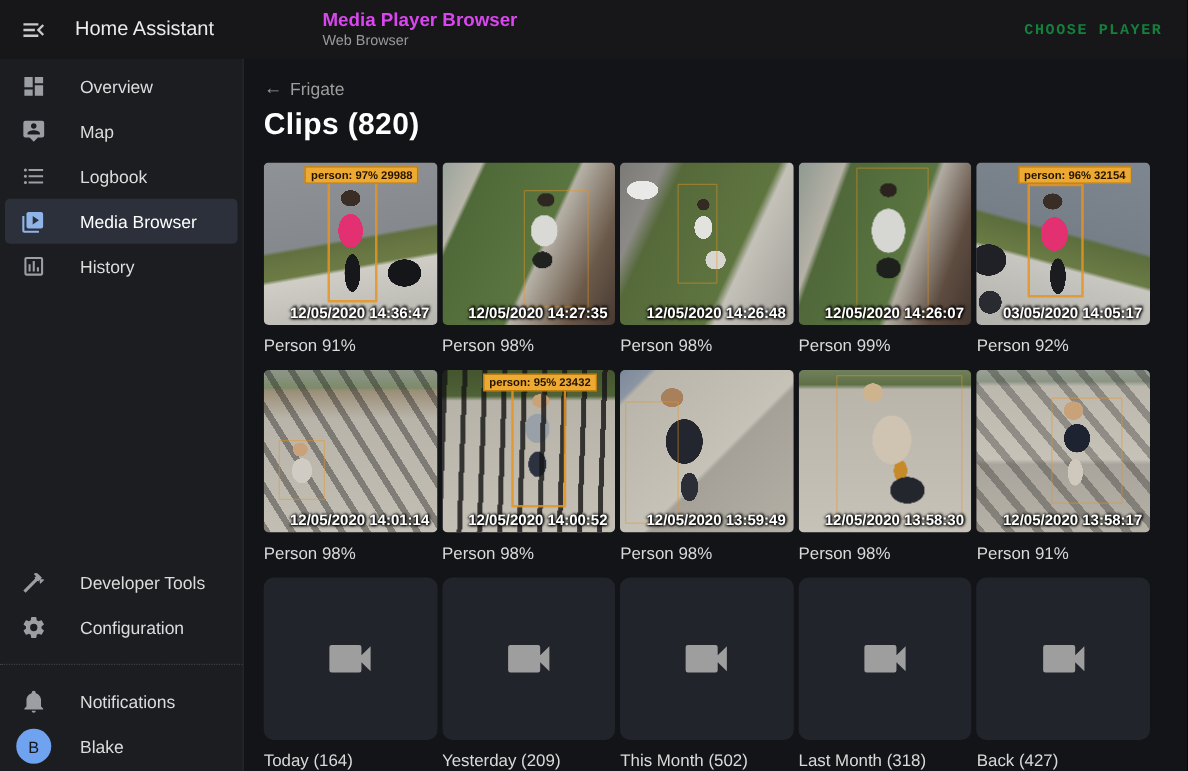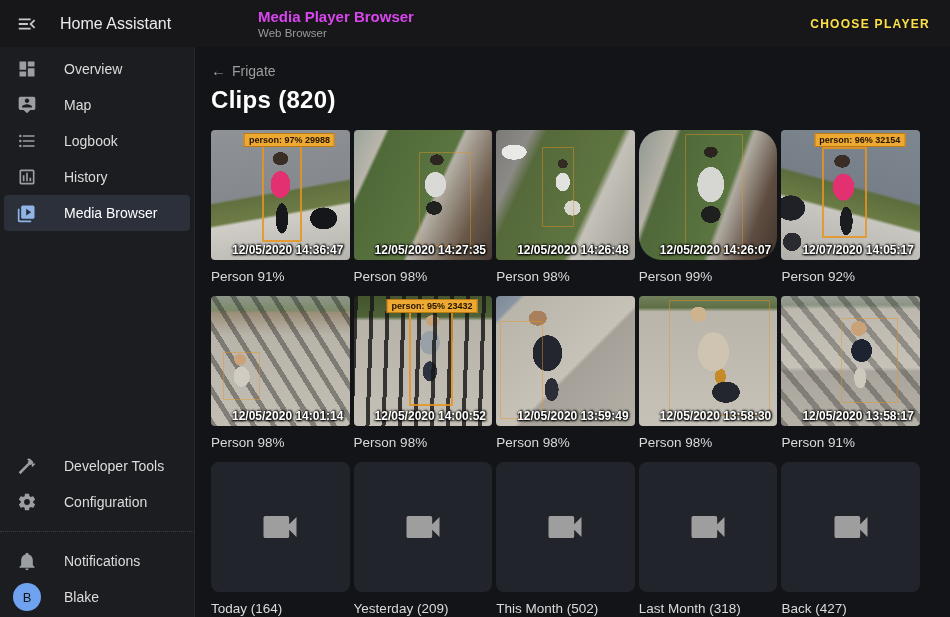--- a/index.html
+++ b/index.html
@@ -11,22 +11,22 @@
     display:flex;flex-direction:column;
   }
   
   .topbar{height:47px;min-height:47px;background:#171719;display:flex;align-items:center;}
   .topbar-left{width:195px;min-width:195px;display:flex;align-items:center;}
   .menu-btn{margin-left:15px;width:24px;height:24px;border:none;background:none;color:#c7c9cb;padding:0;cursor:pointer;display:flex;align-items:center;justify-content:center;}
   .ha-title{margin-left:21px;font-size:16px;color:#eaeaea;}
   .tb-main{margin-left:63px;display:flex;flex-direction:column;justify-content:center;}
   .tb-title{font-size:15px;color:#d946ef;line-height:18px;font-weight:bold;}
   .tb-sub{font-size:11.5px;color:#9a9a9a;line-height:14px;}
-  .choose-player{margin-left:auto;margin-right:12px;background:none;border:none;color:#fde047;
-    font-family:Liberation Sans, sans-serif;font-size:12px;font-weight:700;letter-spacing:1.3px;cursor:pointer;padding:8px;}
+  .choose-player{margin-left:auto;margin-right:12px;background:none;border:none;color:#15803d;
+    font-family:Liberation Mono, monospace;font-size:12px;font-weight:700;letter-spacing:1.3px;cursor:pointer;padding:8px;}
   
   .body{flex:1;display:flex;min-height:0;justify-content:space-between;}
   
   .sidebar{width:195px;min-width:195px;background:#1c1d21;border-right:1px solid #27282c;
     display:flex;flex-direction:column;padding-top:4px;}
   .nav-item{height:36px;display:flex;align-items:center;margin:0 4px;border-radius:4px;
     padding-left:13px;cursor:pointer;color:#dcdcdc;}
   .nav-item .nav-icon{width:20px;height:20px;color:#9b9ea3;display:flex;align-items:center;justify-content:center;}
   .nav-item .nav-label{margin-left:27px;font-size:14px;white-space:nowrap;}
   .nav-item.selected{background:#2b303a;}
@@ -73,21 +73,21 @@
     radial-gradient(ellipse 14% 9% at 13% 17%,#e9e9e7 64%,transparent 65%),
     radial-gradient(ellipse 5% 5% at 48% 26%,#332a24 70%,transparent 71%),
     radial-gradient(ellipse 8% 11% at 48% 40%,#e2e2de 64%,transparent 65%),
     radial-gradient(ellipse 9% 9% at 55% 60%,#d8d6d0 64%,transparent 65%),
     linear-gradient(115deg,#7c7a76 0%,#8c8a86 18%,#55693a 26%,#5f7540 64%,#c4c1b9 68%,#a09d96 100%);}
   .s3 .bbox{left:33%;top:13%;width:23%;height:62%;}
   .s4{background:
     radial-gradient(ellipse 7% 6% at 52% 17%,#2b231d 70%,transparent 71%),
     radial-gradient(ellipse 15% 21% at 52% 42%,#d6d6d3 64%,transparent 65%),
     radial-gradient(ellipse 11% 10% at 52% 65%,#1e201d 64%,transparent 65%),
-    linear-gradient(110deg,#8f9990 0%,#b5b1a7 20%,#50683a 23%,#5a7540 60%,#b0aba1 63%,#5e4c40 82%,#42362f 100%); border-radius: 23px;}
+    linear-gradient(110deg,#8f9990 0%,#b5b1a7 20%,#50683a 23%,#5a7540 60%,#b0aba1 63%,#5e4c40 82%,#42362f 100%);}
   .s4 .bbox{left:33%;top:3%;width:42%;height:89%;}
   .s5{background:
     radial-gradient(ellipse 8% 7% at 44% 24%,#3a2d26 70%,transparent 71%),
     radial-gradient(ellipse 12% 16% at 45% 44%,#e23070 64%,transparent 65%),
     radial-gradient(ellipse 7% 17% at 47% 70%,#1b1c20 64%,transparent 65%),
     radial-gradient(ellipse 16% 15% at 7% 60%,#202126 64%,transparent 65%),
     radial-gradient(circle 13px at 8% 86%,#2a2b30 70%,transparent 71%),
     linear-gradient(195deg,#7e878f 0%,#767f87 44%,#5d6e3e 46%,#6a7b45 60%,#c8c6c0 62%,#b2b0aa 100%);}
   .s5 .bbox{left:29%;top:13%;width:33%;height:70%;}
   .s6{background:
@@ -165,35 +165,35 @@
             <span class="nav-label">Map</span>
           </div>
           <div class="nav-item">
             <span class="nav-icon">
               <svg viewBox="0 0 24 24" width="20" height="20">
                 <path fill="currentColor" d="M7,5H21V7H7V5M7,13V11H21V13H7M4,4.5A1.5,1.5 0 0,1 5.5,6A1.5,1.5 0 0,1 4,7.5A1.5,1.5 0 0,1 2.5,6A1.5,1.5 0 0,1 4,4.5M4,10.5A1.5,1.5 0 0,1 5.5,12A1.5,1.5 0 0,1 4,13.5A1.5,1.5 0 0,1 2.5,12A1.5,1.5 0 0,1 4,10.5M7,19V17H21V19H7M4,16.5A1.5,1.5 0 0,1 5.5,18A1.5,1.5 0 0,1 4,19.5A1.5,1.5 0 0,1 2.5,18A1.5,1.5 0 0,1 4,16.5Z"></path>
               </svg>
             </span>
             <span class="nav-label">Logbook</span>
           </div>
+          <div class="nav-item selected">
+            <span class="nav-icon">
+              <svg viewBox="0 0 24 24" width="20" height="20">
+                <path fill="currentColor" d="M19,3H7C5.89,3 5,3.89 5,5V17A2,2 0 0,0 7,19H19A2,2 0 0,0 21,17V5C21,3.89 20.1,3 19,3M11,15V7L17,11L11,15M3,7H1V21A2,2 0 0,0 3,23H17V21H3V7Z"></path>
+              </svg>
+            </span>
+            <span class="nav-label">Media Browser</span>
+          </div>
           <div class="nav-item">
             <span class="nav-icon">
               <svg viewBox="0 0 24 24" width="20" height="20">
                 <path fill="currentColor" d="M9,17H7V10H9V17M13,17H11V7H13V17M17,17H15V13H17V17M19,19H5V5H19V19M19,3H5C3.9,3 3,3.9 3,5V19C3,20.1 3.9,21 5,21H19C20.1,21 21,20.1 21,19V5C21,3.9 20.1,3 19,3Z"></path>
               </svg>
             </span>
             <span class="nav-label">History</span>
-          </div>
-          <div class="nav-item selected">
-            <span class="nav-icon">
-              <svg viewBox="0 0 24 24" width="20" height="20">
-                <path fill="currentColor" d="M19,3H7C5.89,3 5,3.89 5,5V17A2,2 0 0,0 7,19H19A2,2 0 0,0 21,17V5C21,3.89 20.1,3 19,3M11,15V7L17,11L11,15M3,7H1V21A2,2 0 0,0 3,23H17V21H3V7Z"></path>
-              </svg>
-            </span>
-            <span class="nav-label">Media Browser</span>
           </div>
         </div>
       <div class="nav-spacer"></div>
       <div id="nav-secondary">
           <div class="nav-item">
             <span class="nav-icon">
               <svg viewBox="0 0 24 24" width="20" height="20">
                 <path fill="currentColor" d="M2,19.63L13.43,8.2L12.72,7.5L14.14,6.07L12,3.89C13.2,2.7 15.09,2.7 16.27,3.89L19.87,7.5L18.45,8.91H21.29L22,9.62L18.45,13.21L17.74,12.5V9.62L16.27,11.04L15.56,10.33L4.13,21.76L2,19.63Z"></path>
               </svg>
             </span>
@@ -258,21 +258,21 @@
             <div class="thumb s4">
               <div class="bbox faint"></div>
               <div class="ts">12/05/2020 14:26:07</div>
             </div>
             <div class="caption">Person 99%</div>
           </div>
           <div class="media-card">
             <div class="thumb s5">
               <div class="bbox"></div>
               <div class="chip">person: 96% 32154</div>
-              <div class="ts">12/07/2020 14:05:17</div>
+              <div class="ts">03/05/2020 14:05:17</div>
             </div>
             <div class="caption">Person 92%</div>
           </div>
           <div class="media-card">
             <div class="thumb s6">
               <div class="bbox faint"></div>
               <div class="ts">12/05/2020 14:01:14</div>
             </div>
             <div class="caption">Person 98%</div>
           </div>

